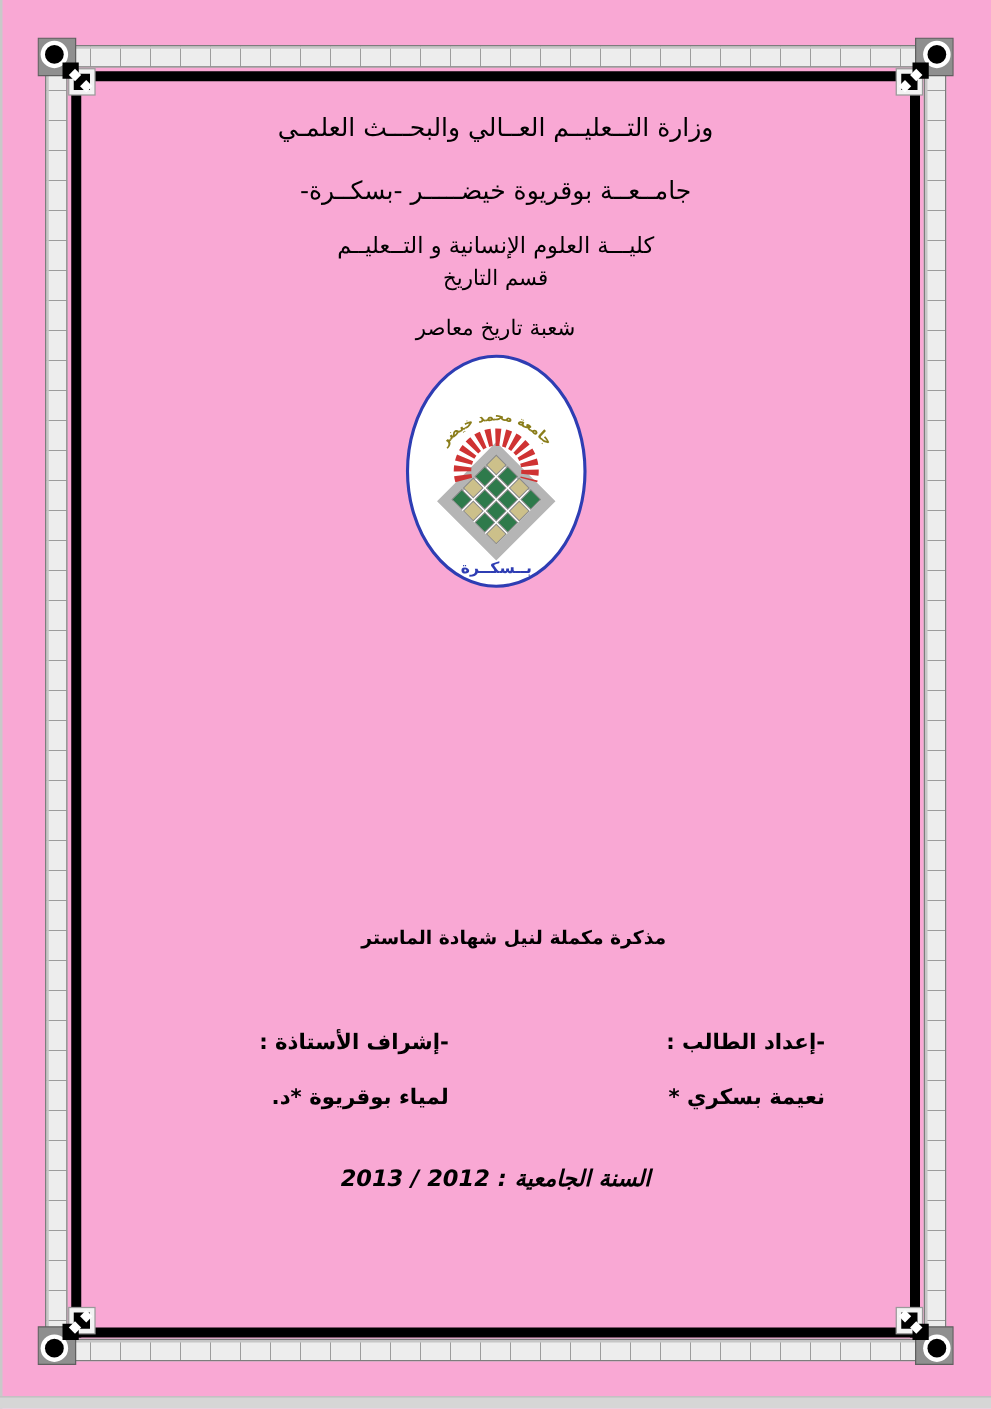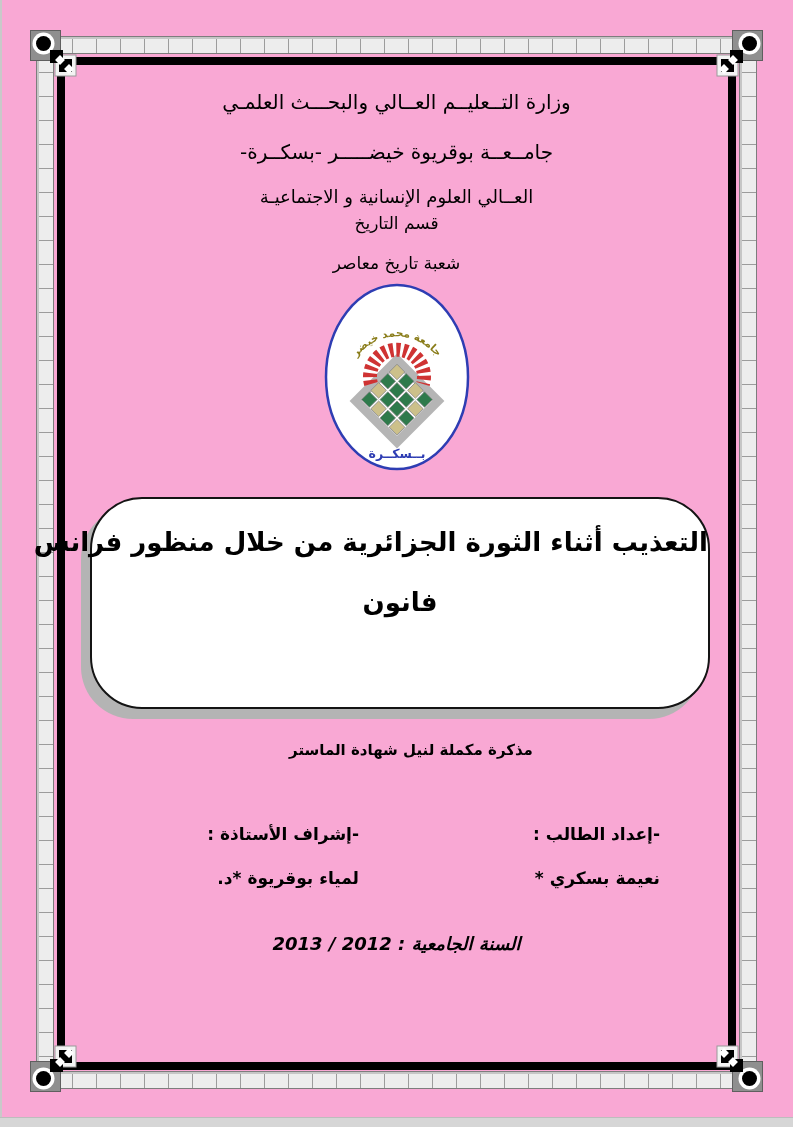--- a/index.html
+++ b/index.html
@@ -128,21 +128,21 @@
         <path d="M20 20 h13 v9 h9 v13 h-13 v-9 h-9 z" fill="#000000"></path>
         <rect x="26.5" y="26.5" width="7" height="7" transform="rotate(45 30 30)" fill="#ffffff"></rect>
         <rect x="35.5" y="35.5" width="7" height="7" transform="rotate(45 39 39)" fill="#ffffff"></rect>
       </svg>
     </div>
   </div>
 
   <div class="header">
     <div class="h-l1">وزارة التــعليــم العــالي والبحـــث العلمـي</div>
     <div class="h-l2">جامــعــة بوقريوة خيضـــــر -بسكــرة-</div>
-    <div class="h-l3">العــالي العلوم الإنسانية و الاجتماعيـة</div>
+    <div class="h-l3">كليـــة العلوم الإنسانية و التــعليــم</div>
     <div class="h-l4">قسم التاريخ</div>
     <div class="h-l5">شعبة تاريخ معاصر</div>
   </div>
 
   <div class="logo">
     <svg width="150" height="190" viewBox="0 0 150 190">
       <ellipse cx="75" cy="95" rx="71" ry="92" fill="#ffffff" stroke="#2e3db3" stroke-width="2.5"></ellipse>
 
       <rect x="46" y="90" width="58" height="58" fill="none" stroke="#b5b5b5" stroke-width="9" transform="rotate(45 75 119)"></rect>
 
@@ -171,24 +171,20 @@
 
       <path id="logo-arc" d="M 20 106 A 57 70 0 0 1 130 106" fill="none"></path>
       <text font-size="10.5" font-weight="bold" fill="#8a7d1a" font-family="DejaVu Sans, sans-serif">
         <textPath href="#logo-arc" startOffset="50%" text-anchor="middle">جامعة محمد خيضر</textPath>
       </text>
 
       <text x="75" y="176" text-anchor="middle" font-size="12.5" font-weight="bold" fill="#2e3db3" font-family="DejaVu Sans, sans-serif">بــسكــرة</text>
     </svg>
   </div>
 
-  <div class="title-box">
-    <div class="title-line1">التعذيب أثناء الثورة الجزائرية من خلال منظور فرانس</div>
-    <div class="title-line2">فانون</div>
-  </div>
 
   <div class="memo1">مذكرة مكملة لنيل شهادة الماستر</div>
 
   <div class="col student">
     <div class="label">-إعداد الطالب :</div>
     <div class="name">
       <span>*</span>
       <span>بسكري</span>
       <span>نعيمة</span>
     </div>

